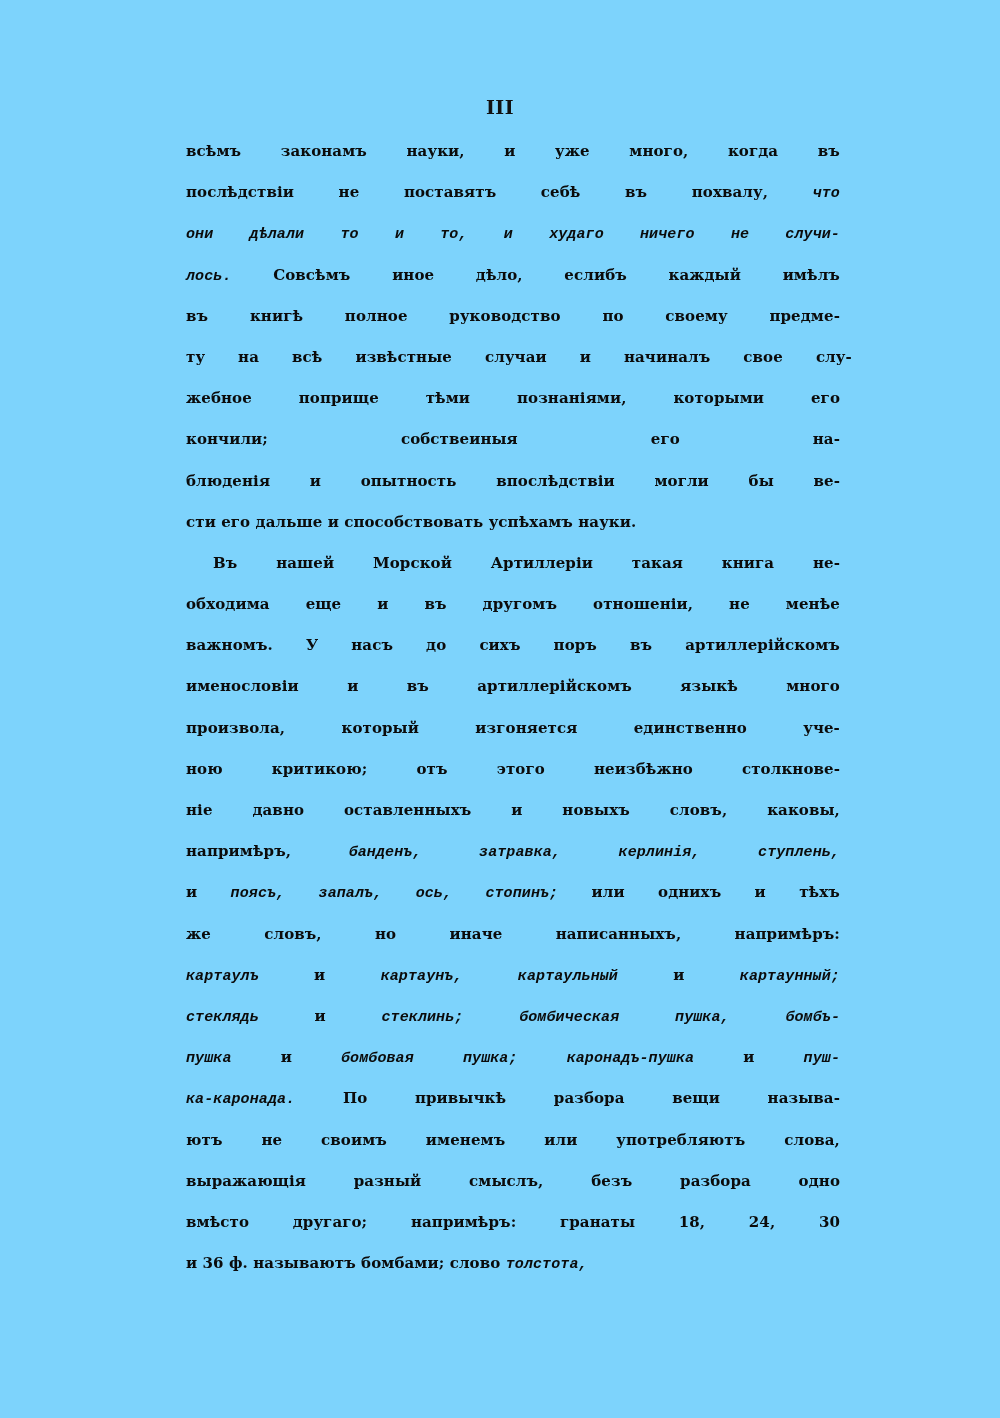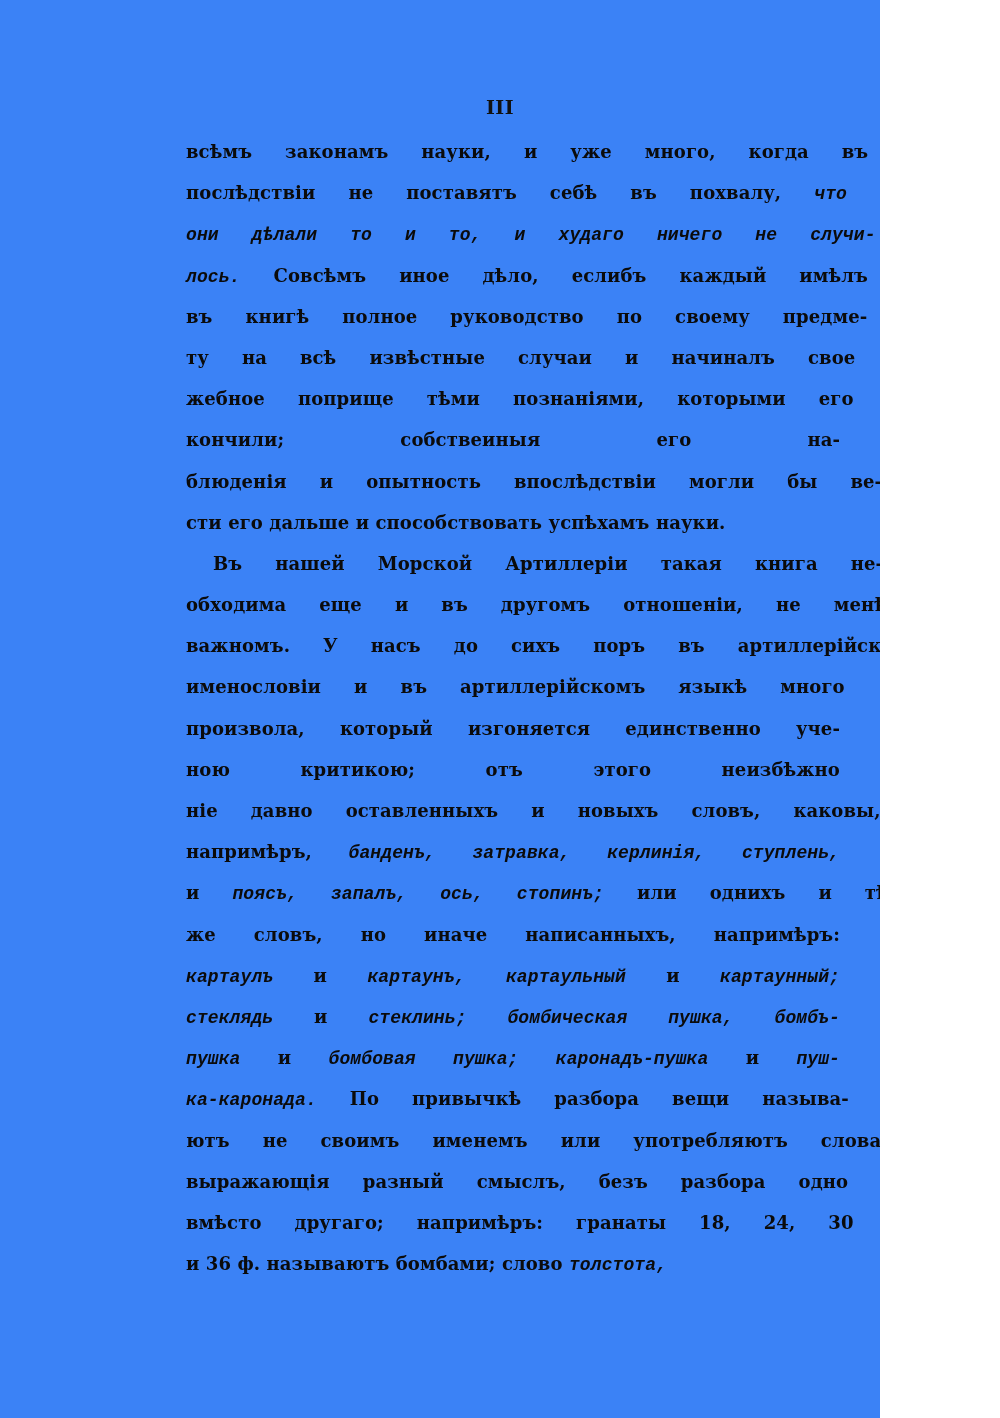--- a/index.html
+++ b/index.html
@@ -3,23 +3,23 @@
 <meta charset="utf-8">
 <title>III</title>
 <style>
   html, body {
     margin: 0;
     padding: 0;
     background: #ffffff;
   }
   .page {
     position: relative;
-    width: 880px;
+    width: 1000px;
     height: 1418px;
-    background: #3b82f6;
+    background: #7dd3fc;
     overflow: hidden;
     font-family: "Liberation Serif", "DejaVu Serif", serif;
     color: #0a0a0a;
     -webkit-font-smoothing: none;
   }
 
   
   .folio {
     position: absolute;
     top: 96px;
@@ -39,21 +39,21 @@
     top: 131px;
     left: 186px;
     width: 654px;
   }
 
   .line {
     display: block;
     height: 41.2px;
     line-height: 41.2px;
     white-space: nowrap;
-    font-size: 18px;
+    font-size: 15px;
     font-weight: 700;
     color: #0b0b0b;
     letter-spacing: 0.1px;
     font-family: "DejaVu Serif", "Liberation Serif", serif;
     gap: 33px;
   }
 
   
   .line.j {
     display: flex;
@@ -90,21 +90,21 @@
       <div class="line j"><span class="w">ту</span><span class="w">на</span><span class="w">всѣ</span><span class="w">извѣстные</span><span class="w">случаи</span><span class="w">и</span><span class="w">начиналъ</span><span class="w">свое</span><span class="w">слу-</span></div>
       <div class="line j"><span class="w">жебное</span><span class="w">поприще</span><span class="w">тѣми</span><span class="w">познаніями,</span><span class="w">которыми</span><span class="w">его</span></div>
       <div class="line j"><span class="w">кончили;</span><span class="w">собствеиныя</span><span class="w">его</span><span class="w">на-</span></div>
       <div class="line j"><span class="w">блюденія</span><span class="w">и</span><span class="w">опытность</span><span class="w">впослѣдствіи</span><span class="w">могли</span><span class="w">бы</span><span class="w">ве-</span></div>
       <div class="line f"><span class="w">сти</span> <span class="w">его</span> <span class="w">дальше</span> <span class="w">и</span> <span class="w">способствовать</span> <span class="w">успѣхамъ</span> <span class="w">науки.</span></div>
       <div class="line j ind"><span class="w">Въ</span><span class="w">нашей</span><span class="w">Морской</span><span class="w">Артиллеріи</span><span class="w">такая</span><span class="w">книга</span><span class="w">не-</span></div>
       <div class="line j"><span class="w">обходима</span><span class="w">еще</span><span class="w">и</span><span class="w">въ</span><span class="w">другомъ</span><span class="w">отношеніи,</span><span class="w">не</span><span class="w">менѣе</span></div>
       <div class="line j"><span class="w">важномъ.</span><span class="w">У</span><span class="w">насъ</span><span class="w">до</span><span class="w">сихъ</span><span class="w">поръ</span><span class="w">въ</span><span class="w">артиллерійскомъ</span></div>
       <div class="line j"><span class="w">именословіи</span><span class="w">и</span><span class="w">въ</span><span class="w">артиллерійскомъ</span><span class="w">языкѣ</span><span class="w">много</span></div>
       <div class="line j"><span class="w">произвола,</span><span class="w">который</span><span class="w">изгоняется</span><span class="w">единственно</span><span class="w">уче-</span></div>
-      <div class="line j"><span class="w">ною</span><span class="w">критикою;</span><span class="w">отъ</span><span class="w">этого</span><span class="w">неизбѣжно</span></div>
+      <div class="line j"><span class="w">ною</span><span class="w">критикою;</span><span class="w">отъ</span><span class="w">этого</span><span class="w">неизбѣжно</span><span class="w">столкнове-</span></div>
       <div class="line j"><span class="w">ніе</span><span class="w">давно</span><span class="w">оставленныхъ</span><span class="w">и</span><span class="w">новыхъ</span><span class="w">словъ,</span><span class="w">каковы,</span></div>
       <div class="line j"><span class="w">напримѣръ,</span><span class="w"><span class="it">банденъ,</span></span><span class="w"><span class="it">затравка,</span></span><span class="w"><span class="it">керлинія,</span></span><span class="w"><span class="it">ступлень,</span></span></div>
       <div class="line j"><span class="w">и</span><span class="w"><span class="it">поясъ,</span></span><span class="w"><span class="it">запалъ,</span></span><span class="w"><span class="it">ось,</span></span><span class="w"><span class="it">стопинъ;</span></span><span class="w">или</span><span class="w">однихъ</span><span class="w">и</span><span class="w">тѣхъ</span></div>
       <div class="line j"><span class="w">же</span><span class="w">словъ,</span><span class="w">но</span><span class="w">иначе</span><span class="w">написанныхъ,</span><span class="w">напримѣръ:</span></div>
       <div class="line j"><span class="w"><span class="it">картаулъ</span></span><span class="w">и</span><span class="w"><span class="it">картаунъ,</span></span><span class="w"><span class="it">картаульный</span></span><span class="w">и</span><span class="w"><span class="it">картаунный;</span></span></div>
       <div class="line j"><span class="w"><span class="it">стеклядь</span></span><span class="w">и</span><span class="w"><span class="it">стеклинь;</span></span><span class="w"><span class="it">бомбическая</span></span><span class="w"><span class="it">пушка,</span></span><span class="w"><span class="it">бомбъ-</span></span></div>
       <div class="line j"><span class="w"><span class="it">пушка</span></span><span class="w">и</span><span class="w"><span class="it">бомбовая</span></span><span class="w"><span class="it">пушка;</span></span><span class="w"><span class="it">каронадъ-пушка</span></span><span class="w">и</span><span class="w"><span class="it">пуш-</span></span></div>
       <div class="line j"><span class="w"><span class="it">ка-каронада.</span></span><span class="w">По</span><span class="w">привычкѣ</span><span class="w">разбора</span><span class="w">вещи</span><span class="w">называ-</span></div>
       <div class="line j"><span class="w">ютъ</span><span class="w">не</span><span class="w">своимъ</span><span class="w">именемъ</span><span class="w">или</span><span class="w">употребляютъ</span><span class="w">слова,</span></div>
       <div class="line j"><span class="w">выражающія</span><span class="w">разный</span><span class="w">смыслъ,</span><span class="w">безъ</span><span class="w">разбора</span><span class="w">одно</span></div>

